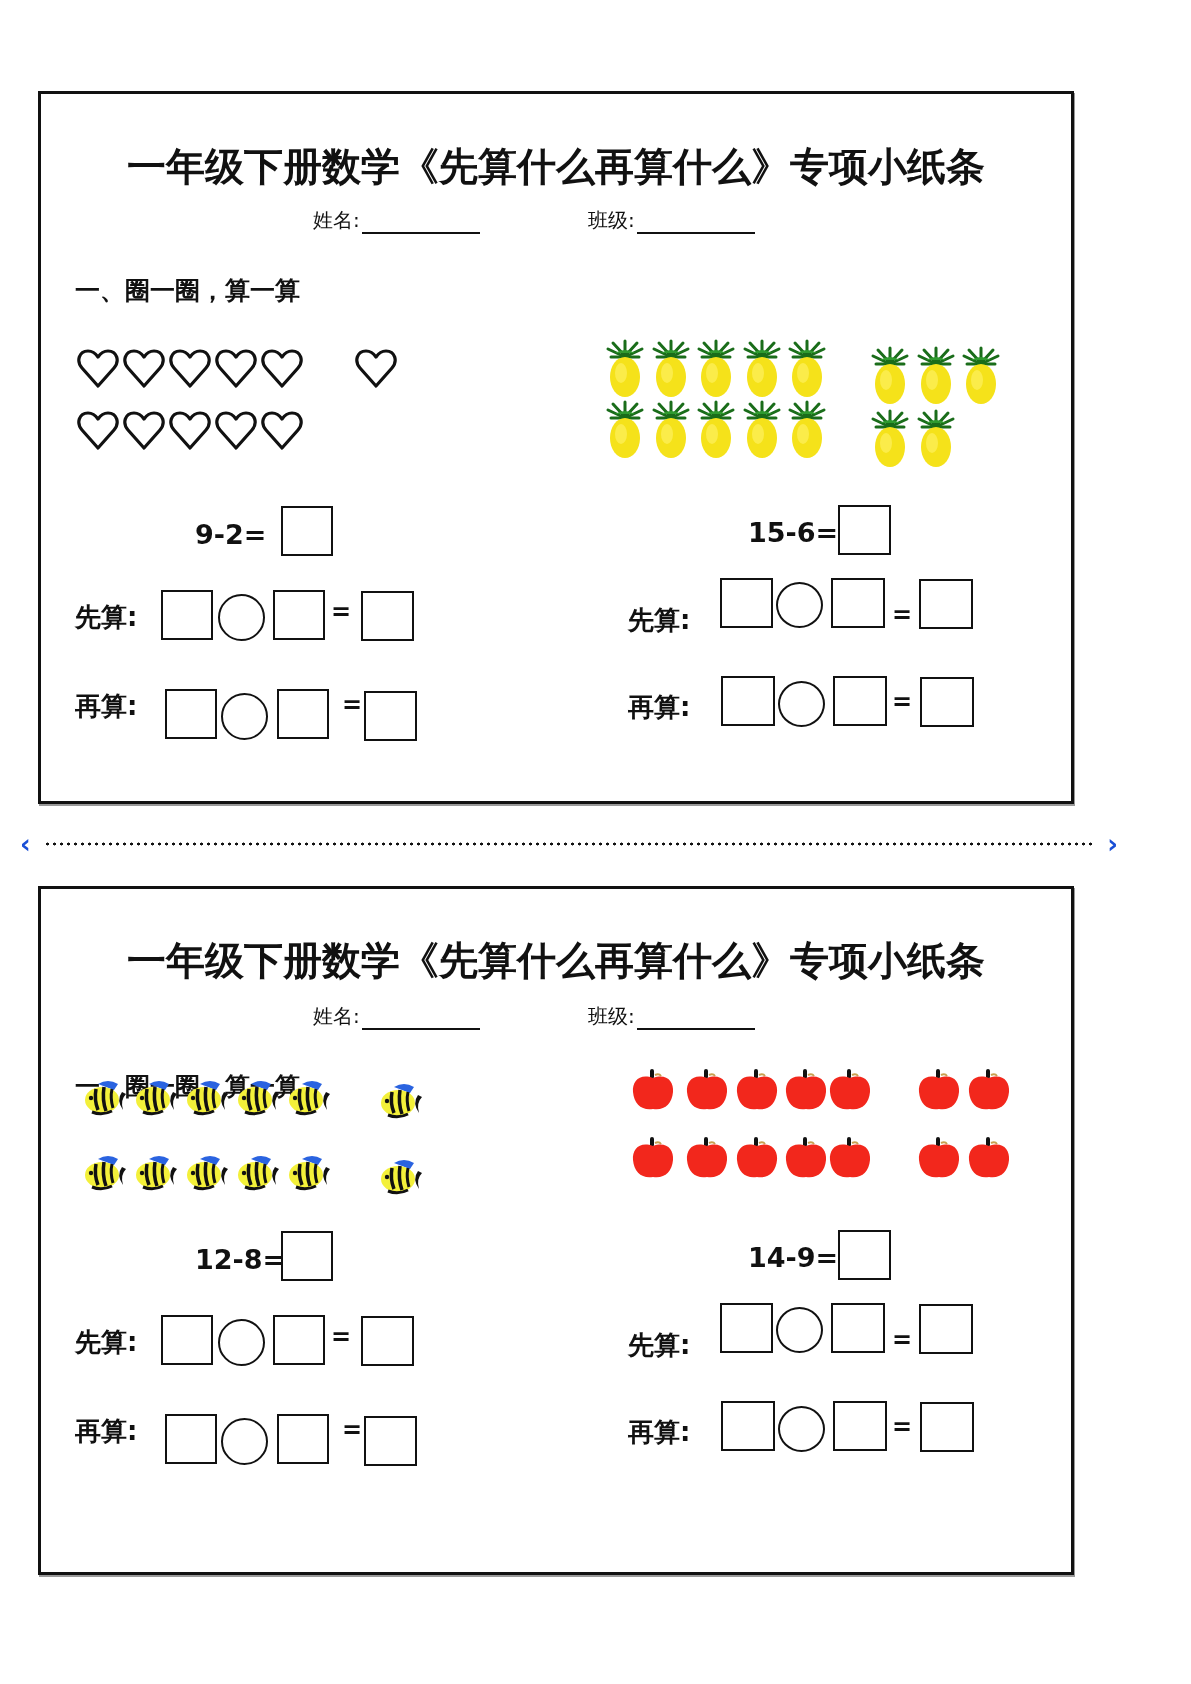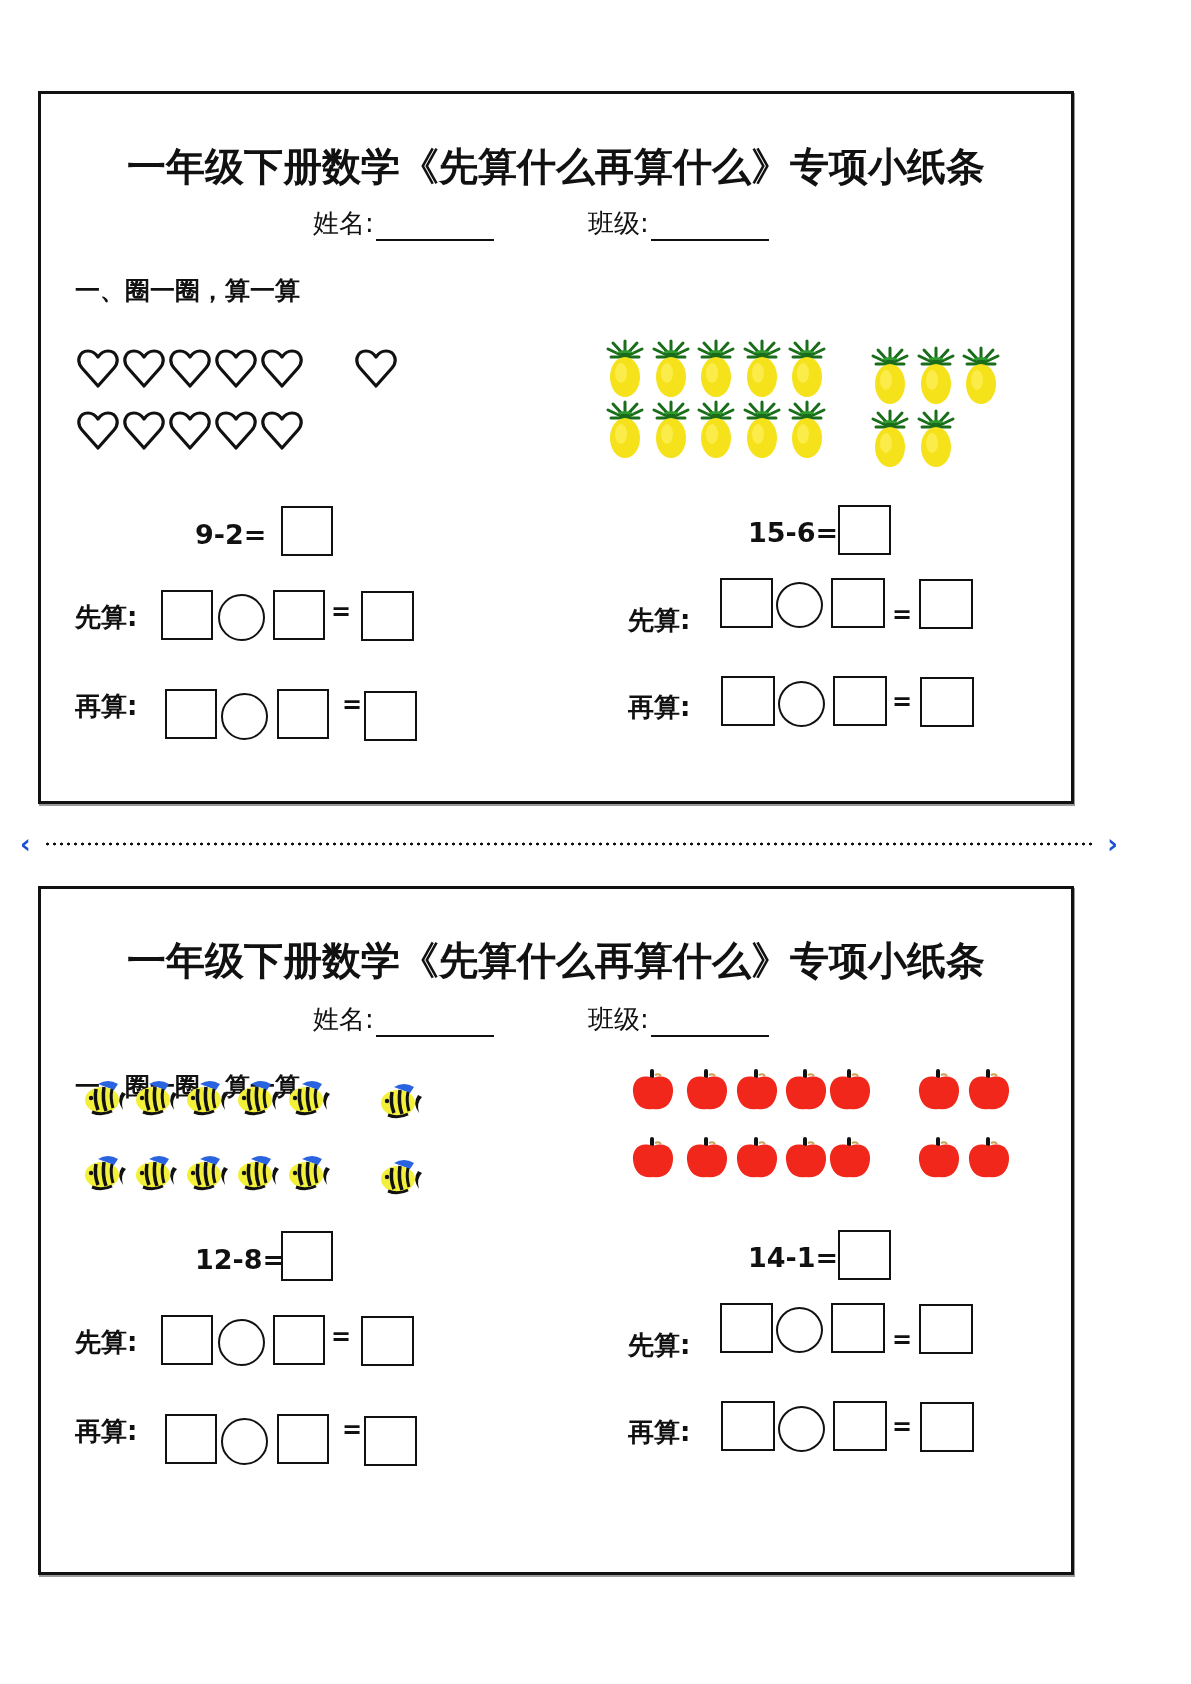--- a/index.html
+++ b/index.html
@@ -5,21 +5,21 @@
   html, body { margin:0; padding:0; background:#ffffff; }
   body { width:1191px; height:1684px; position:relative; overflow:hidden;
          font-family:"DejaVu Sans", "Liberation Sans", sans-serif; color:#111; }
   .card { position:absolute; left:38px; width:1036px; border:3px solid #111;
           box-sizing:border-box; background:#fff; box-shadow:1px 2px 0 #999; }
   .card-top { top:91px; height:713px; }
   .card-bottom { top:886px; height:689px; }
   .abs { position:absolute; }
   .title { left:0; width:100%; text-align:center; font-weight:bold; font-size:39px;
            letter-spacing:0px; white-space:nowrap; }
-  .field-label { font-size:26px; white-space:nowrap; }
+  .field-label { font-size:20px; white-space:nowrap; }
   .underline { display:inline-block; border-bottom:2px solid #111; width:118px; height:26px; vertical-align:bottom; margin-left:2px; }
   .section { font-size:25px; font-weight:bold; white-space:nowrap; }
   .eq { font-size:27px; font-weight:bold; white-space:nowrap; }
   .step-label { font-size:26px; font-weight:bold; white-space:nowrap; }
   .box { position:absolute; border:2.5px solid #111; box-sizing:border-box; background:#fff; }
   .circ { position:absolute; border:2.5px solid #111; border-radius:50%; box-sizing:border-box; background:#fff; }
   .equals { position:absolute; font-size:24px; font-weight:bold; }
   .divider { position:absolute; left:30px; top:842px; width:1078px; height:4px; }
   .dots { position:absolute; left:14px; right:14px; top:0; height:4px;
           background-image: radial-gradient(circle, #111 1.4px, transparent 1.6px);
@@ -548,21 +548,21 @@
   <div class="equals" style="left:290px; top:434px;">=</div>
   <div class="box" style="left:320px; top:427px; width:53px; height:50px;"></div>
 
   <div class="abs step-label" style="left:34px; top:525px;">再算:</div>
   <div class="box" style="left:124px; top:525px; width:52px; height:50px;"></div>
   <div class="circ" style="left:180px; top:529px; width:47px; height:47px;"></div>
   <div class="box" style="left:236px; top:525px; width:52px; height:50px;"></div>
   <div class="equals" style="left:301px; top:527px;">=</div>
   <div class="box" style="left:323px; top:527px; width:53px; height:50px;"></div>
 
-  <div class="abs eq" style="left:707px; top:353px;">14-1=</div>
+  <div class="abs eq" style="left:707px; top:353px;">14-9=</div>
   <div class="box" style="left:797px; top:341px; width:53px; height:50px;"></div>
 
   <div class="abs step-label" style="left:587px; top:439px;">先算:</div>
   <div class="box" style="left:679px; top:414px; width:53px; height:50px;"></div>
   <div class="circ" style="left:735px; top:418px; width:47px; height:46px;"></div>
   <div class="box" style="left:790px; top:414px; width:54px; height:50px;"></div>
   <div class="equals" style="left:851px; top:437px;">=</div>
   <div class="box" style="left:878px; top:415px; width:54px; height:50px;"></div>
 
   <div class="abs step-label" style="left:587px; top:526px;">再算:</div>

